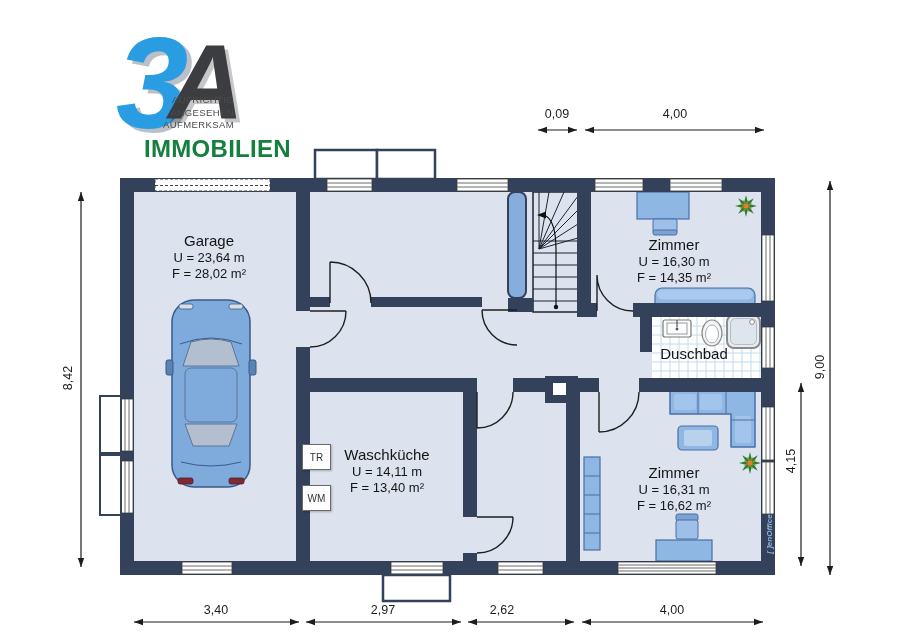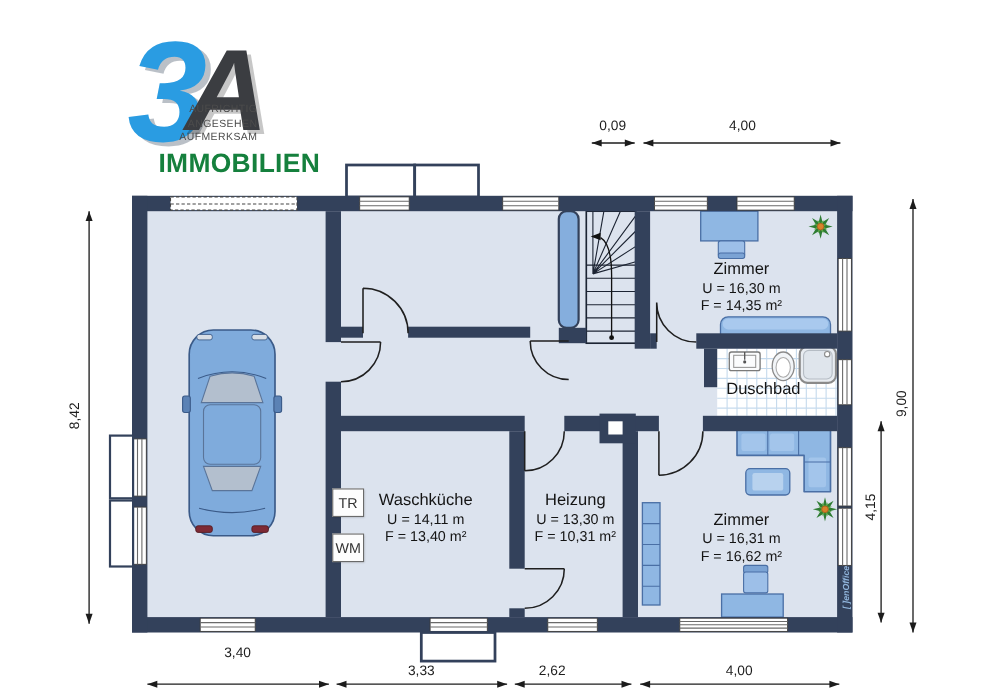--- a/index.html
+++ b/index.html
@@ -19,21 +19,21 @@
   .room-label{position:absolute;transform:translateX(-50%);text-align:center;
           color:#141414;white-space:nowrap;}
   .rname{font-size:15px;line-height:18px;}
   .rline{font-size:13px;line-height:15.5px;}
   
   .dim{position:absolute;font-size:12.5px;text-align:center;color:#1d1d1d;white-space:nowrap;}
   .dim.vert{transform:rotate(-90deg);}
   
   .appliance{position:absolute;background:#fdfdfd;border:1.5px solid #6a6a6a;
           box-shadow:1px 1px 2px rgba(0,0,0,.25);display:flex;align-items:center;
-          justify-content:center;font-size:13px;color:#333;}
+          justify-content:center;font-size:10px;color:#333;}
   .watermark{position:absolute;left:735px;top:528px;width:72px;height:12px;
           transform:rotate(-90deg);font-size:8px;font-style:italic;font-weight:bold;
           color:#8fb3da;text-align:center;white-space:nowrap;}
 </style>
 </head>
 <body>
 
 <div id="stage">
 
   <svg width="900" height="636" viewBox="0 0 900 636">
@@ -238,51 +238,51 @@
     <div class="logo-3">3</div>
     <div class="logo-a">A</div>
     <div class="logo-tagline">
       <div>AUFRICHTIG</div>
       <div>ANGESEHEN</div>
       <div>AUFMERKSAM</div>
     </div>
     <div class="logo-brand">IMMOBILIEN</div>
   </div>
 
+  <div class="room-label" style="left:209px;top:232px">
+    <div class="rname">Garage</div>
+    <div class="rline">U = 23,64 m</div>
+    <div class="rline">F = 28,02 m²</div>
+  </div>
   <div class="room-label" style="left:674px;top:236px">
     <div class="rname">Zimmer</div>
     <div class="rline">U = 16,30 m</div>
     <div class="rline">F = 14,35 m²</div>
   </div>
   <div class="room-label" style="left:694px;top:345px">
     <div class="rname">Duschbad</div>
   </div>
   <div class="room-label" style="left:387px;top:446px">
     <div class="rname">Waschküche</div>
     <div class="rline">U = 14,11 m</div>
     <div class="rline">F = 13,40 m²</div>
   </div>
-  <div class="room-label" style="left:523px;top:446px">
-    <div class="rname">Heizung</div>
-    <div class="rline">U = 13,30 m</div>
-    <div class="rline">F = 10,31 m²</div>
-  </div>
   <div class="room-label" style="left:674px;top:464px">
     <div class="rname">Zimmer</div>
     <div class="rline">U = 16,31 m</div>
     <div class="rline">F = 16,62 m²</div>
   </div>
 
   <div class="appliance" style="left:302px;top:444px;width:27px;height:24px">TR</div>
   <div class="appliance" style="left:302px;top:485px;width:27px;height:24px">WM</div>
 
   <div class="dim" style="left:527px;top:107px;width:60px">0,09</div>
   <div class="dim" style="left:645px;top:107px;width:60px">4,00</div>
-  <div class="dim" style="left:186px;top:586px;width:60px">3,40</div>
-  <div class="dim" style="left:353px;top:603px;width:60px">3,33</div>
+  <div class="dim" style="left:186px;top:603px;width:60px">3,40</div>
+  <div class="dim" style="left:353px;top:603px;width:60px">2,97</div>
   <div class="dim" style="left:472px;top:603px;width:60px">2,62</div>
   <div class="dim" style="left:642px;top:603px;width:60px">4,00</div>
   <div class="dim vert" style="left:38px;top:371px;width:60px">8,42</div>
   <div class="dim vert" style="left:790px;top:360px;width:60px">9,00</div>
   <div class="dim vert" style="left:761px;top:454px;width:60px">4,15</div>
 
   <div class="watermark">[ ]enOffice</div>
 
 </div>
 

